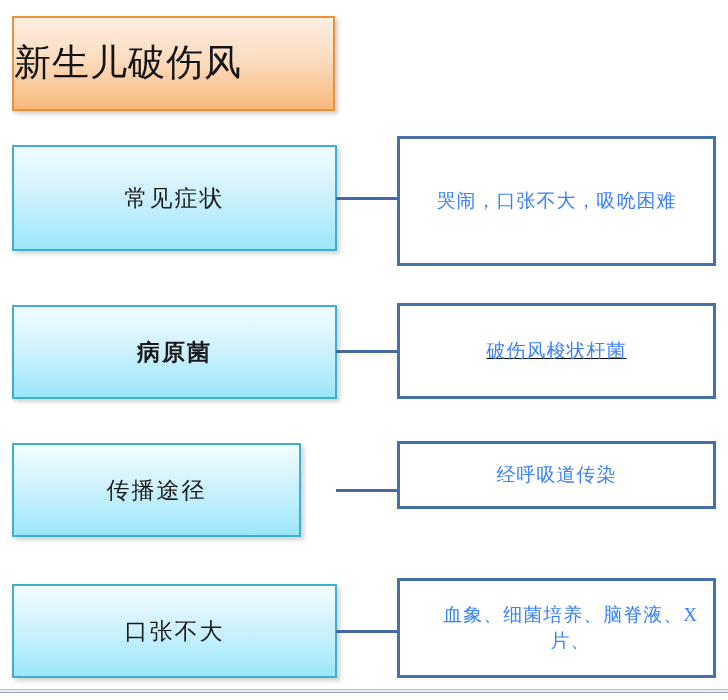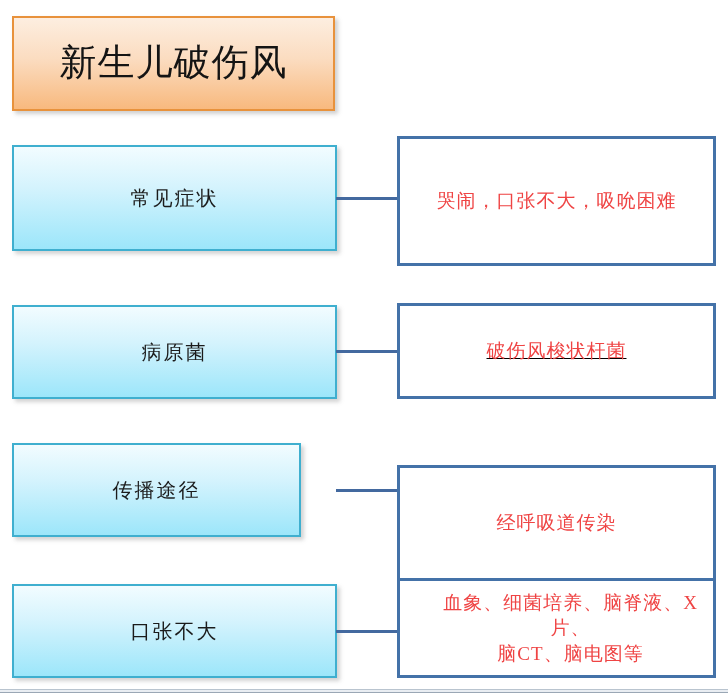--- a/index.html
+++ b/index.html
@@ -28,21 +28,21 @@
     left: 12px;
     top: 16px;
     width: 323px;
     height: 95px;
     box-sizing: border-box;
     border: 2px solid #E8923C;
     background: linear-gradient(to bottom, #FDEEE0 0%, #FBDCC0 45%, #F8B97E 100%);
     box-shadow: 3px 3px 4px rgba(120,120,120,0.35);
     display: flex;
     align-items: center;
-    justify-content: center;
+    justify-content: flex-start;
   }
   .title-text {
     font-size: 37px;
     line-height: 1.1;
     color: #141414;
     letter-spacing: 1px;
     text-align: center;
     font-family: "Liberation Serif", "DejaVu Serif", serif;
   }
 
@@ -58,21 +58,21 @@
     left: 12px;
     box-sizing: border-box;
     border: 2px solid #3FAFCF;
     background: linear-gradient(to bottom, #F2FCFF 0%, #D4F3FD 40%, #9CE6FA 100%);
     box-shadow: 3px 3px 4px rgba(130,130,130,0.35);
     display: flex;
     align-items: center;
     justify-content: center;
   }
   .left-text {
-    font-size: 20px;
+    font-size: 23px;
     color: #1b1b1b;
     letter-spacing: 2px;
     text-align: right;
   }
 
   .connector {
     position: absolute;
     height: 3px;
     background: #43699F;
   }
@@ -81,21 +81,21 @@
     position: absolute;
     box-sizing: border-box;
     border: 3px solid #4472A8;
     background: #ffffff;
     display: flex;
     align-items: center;
     justify-content: center;
   }
   .right-text {
     font-size: 19px;
-    color: #ef4444;
+    color: #3b82f6;
     line-height: 1.45;
     letter-spacing: 1px;
     text-align: center;
     padding: 0 10px;
   }
   .right-text.two-line {
     font-size: 19px;
     line-height: 1.35;
   }
 
@@ -124,46 +124,45 @@
     <div class="left-box" style="top:145px; height:106px; width:325px;">
       <span class="left-text">常见症状</span>
     </div>
     <div class="connector" style="left:336px; top:197px; width:62px;"></div>
     <div class="right-box" style="left:397px; top:136px; width:319px; height:130px;">
       <span class="right-text">哭闹，口张不大，吸吮困难</span>
     </div>
   </div>
 
   <div class="row">
-    <div class="left-box" style="top:305px; height:94px; width:325px;">
+    <div class="left-box" style="top:305px; height:94px; width:325px;font-weight:bold;">
       <span class="left-text">病原菌</span>
     </div>
     <div class="connector" style="left:336px; top:350px; width:62px;"></div>
     <div class="right-box" style="left:397px; top:303px; width:319px; height:96px;text-decoration:underline;">
       <span class="right-text">破伤风梭状杆菌</span>
     </div>
   </div>
 
   <div class="row">
     <div class="left-box" style="top:443px; height:94px; width:289px;">
       <span class="left-text">传播途径</span>
     </div>
     <div class="connector" style="left:336px; top:489px; width:62px;"></div>
-    <div class="right-box" style="left:397px; top:441px; width:319px; height:116px;margin-top:24px;">
+    <div class="right-box" style="left:397px; top:441px; width:319px; height:68px;">
       <span class="right-text">经呼吸道传染</span>
     </div>
   </div>
 
   <div class="row">
     <div class="left-box" style="top:584px; height:94px; width:325px;">
       <span class="left-text">口张不大</span>
     </div>
     <div class="connector" style="left:336px; top:630px; width:62px;"></div>
     <div class="right-box" style="left:397px; top:578px; width:319px; height:100px;padding-left:28px;">
       <span class="right-text two-line">
         <span>血象、细菌培养、脑脊液、X片、</span><br>
-        <span>脑CT、脑电图等</span>
       </span>
     </div>
   </div>
 
   <div class="bottom-rule"></div>
 </div>
 
 </body></html>

